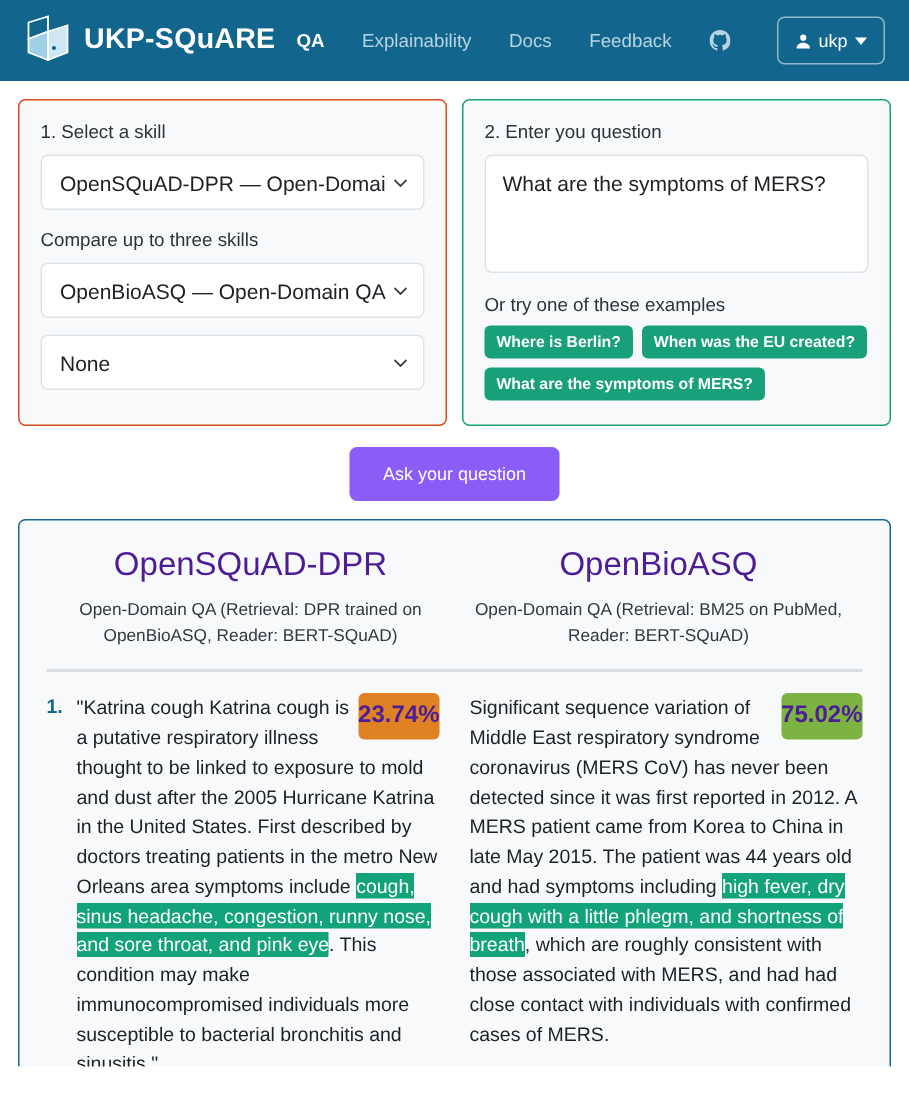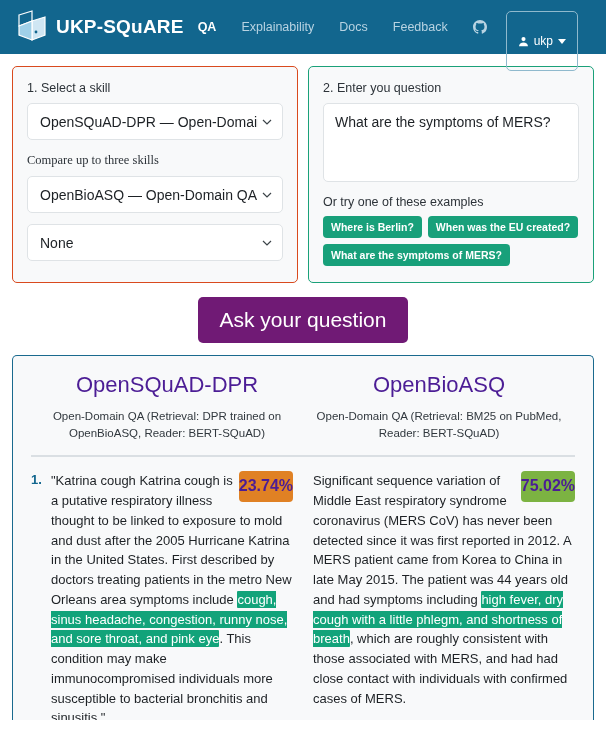--- a/index.html
+++ b/index.html
@@ -43,28 +43,28 @@
     font-size: 12.5px;
     text-decoration: none;
     white-space: nowrap;
     cursor: pointer;
   }
   .nav-link.active { color: #ffffff; font-weight: 600; }
   .gh-icon { display: flex; align-items: center; cursor: pointer; }
 
   .user-btn {
     position: absolute;
-    right: 28px;
+    right: 16px;
     top: 11px;
     border: 1px solid #8fb9cd;
     border-radius: 5px;
     color: #ffffff;
     background: transparent;
     font-size: 12px;
-    padding: 22px 11px;
+    padding: 8px 11px;
     display: flex;
     align-items: center;
     gap: 5px;
     cursor: pointer;
     font-family: "Liberation Sans", sans-serif;
   }
   .caret {
     width: 0; height: 0;
     border-left: 4px solid transparent;
     border-right: 4px solid transparent;
@@ -86,21 +86,21 @@
     min-width: 0;
   }
   .panel-skill { border: 1.5px solid #d94a1e; }
   .panel-question { border: 1.5px solid #1aa179; }
 
   .panel-label {
     font-size: 12.5px;
     color: #2d3339;
     margin-bottom: 8px;
   }
-  .panel-label.second { margin-top: 13px; font-family: Liberation Serif, serif; }
+  .panel-label.second { margin-top: 13px; }
 
   .select-box {
     width: 100%;
     background: #ffffff;
     border: 1px solid #dfe3e6;
     border-radius: 5px;
     height: 37px;
     display: flex;
     align-items: center;
     justify-content: space-between;
@@ -156,25 +156,25 @@
     font-family: "Liberation Sans", sans-serif;
   }
 
   
   .ask-wrap {
     display: flex;
     justify-content: center;
     padding: 14px 0 12px 0;
   }
   .ask-btn {
-    background: #701a75;
+    background: #8b5cf6;
     color: #ffffff;
     border: none;
     border-radius: 5px;
-    font-size: 21px;
+    font-size: 12px;
     padding: 11px 22px;
     cursor: pointer;
     font-family: "Liberation Sans", sans-serif;
   }
 
   
   .results {
     margin: 0 12px;
     border: 1.5px solid #1a6a8e;
     border-bottom: none;

